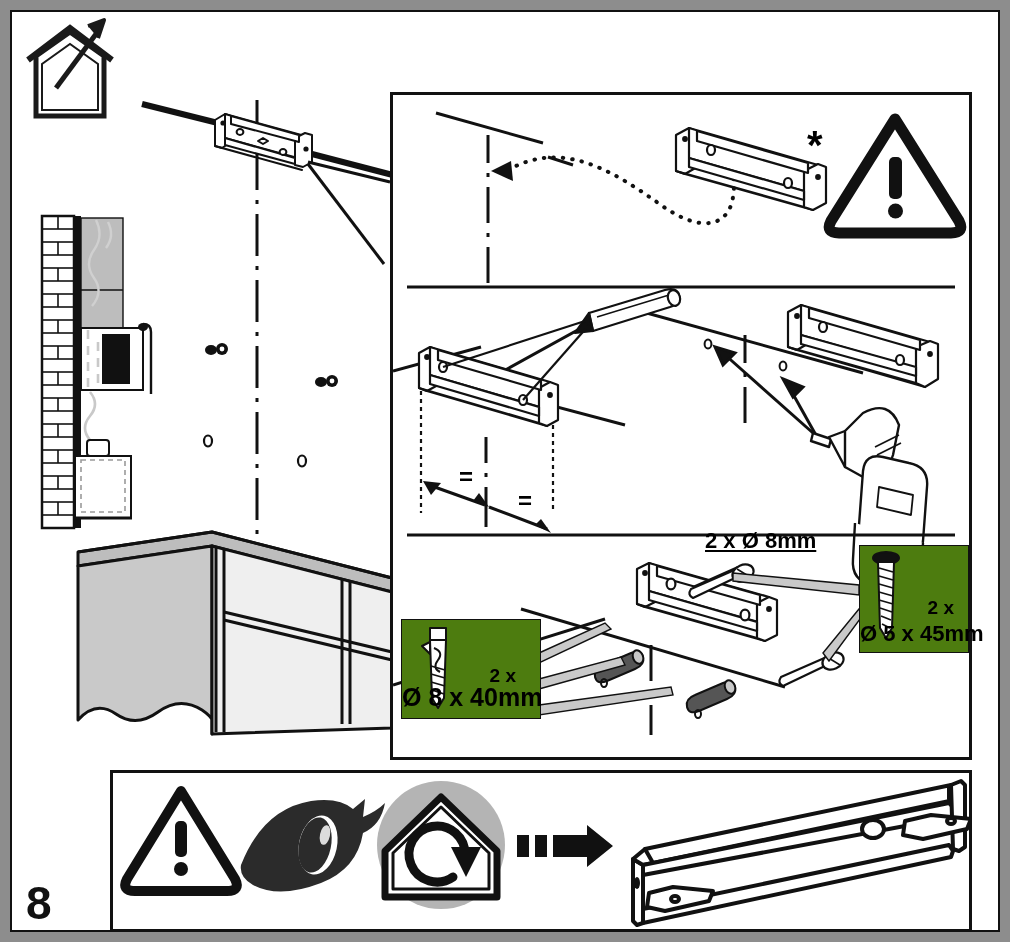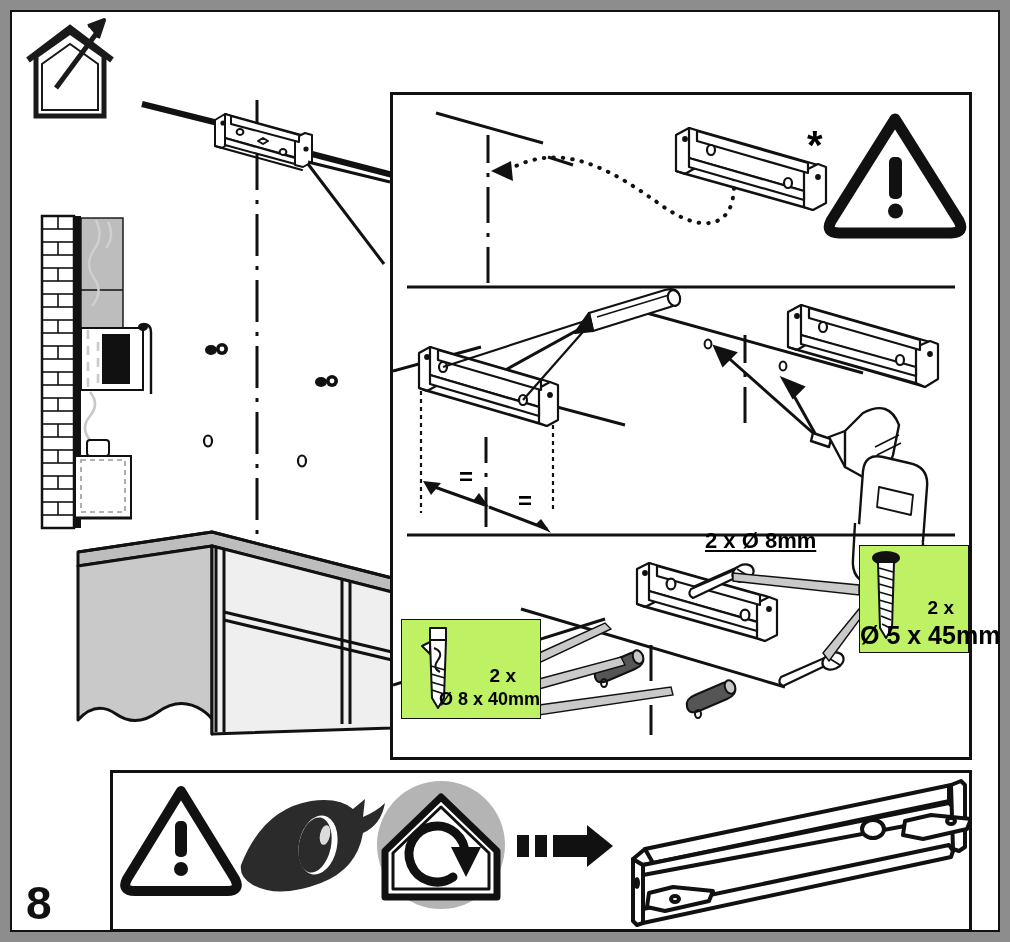--- a/index.html
+++ b/index.html
@@ -36,21 +36,21 @@
   #step-number{
     position:absolute;left:26px;top:880px;
     font-size:46px;font-weight:bold;color:#111111;
     line-height:1;letter-spacing:-1px;
   }
   
   .svg-layer{position:absolute;left:0;top:0;pointer-events:none;}
   
   .callout{
     position:absolute;box-sizing:border-box;
-    background:#bef264;border:1px solid #111111;
+    background:#4d7c0f;border:1px solid #111111;
   }
   .callout-text{
     position:absolute;
     font-weight:bold;color:#000000;
     text-align:center;line-height:1.05;
     white-space:nowrap;
   }
   .dim-label{
     position:absolute;font-weight:bold;color:#000000;
     white-space:nowrap;
@@ -444,42 +444,42 @@
             <path d="M32 28 q10 4 4 12 q-6 8 2 12" fill="none" stroke-width="2"></path>
             <g stroke-width="1.8" fill="none">
               <path d="M29 46 L43 50"></path>
               <path d="M29 54 L43 58"></path>
               <path d="M29 62 L43 66"></path>
               <path d="M30 70 L42 74"></path>
             </g>
           </g>
         </svg>
         <div class="callout-text" style="left:0;right:0;top:46px;font-size:19px;text-align:right;padding-right:24px;">2 x</div>
-        <div class="callout-text" style="left:0;right:0;top:70px;font-size:18px;padding-left:37px;">Ø 8 x 40mm</div>
+        <div class="callout-text" style="left:0;right:0;top:64px;font-size:25px;">Ø 8 x 40mm</div>
       </div>
 
       <div class="callout" style="left:466px;top:450px;width:110px;height:108px;">
         <svg width="108" height="106" viewBox="0 0 108 106">
           <g stroke="#111" stroke-width="2" fill="#fff" stroke-linejoin="round">
             <ellipse cx="26" cy="12" rx="13" ry="6" fill="#111"></ellipse>
             <path d="M18 16 L34 16 L32 82 L26 92 L20 82 Z"></path>
             <g stroke-width="1.6" fill="none">
               <path d="M19 22 L33 26"></path>
               <path d="M19 30 L33 34"></path>
               <path d="M19 38 L33 42"></path>
               <path d="M19 46 L33 50"></path>
               <path d="M19 54 L33 58"></path>
               <path d="M20 62 L32 66"></path>
               <path d="M21 70 L31 74"></path>
               <path d="M22 78 L30 82"></path>
             </g>
           </g>
         </svg>
         <div class="callout-text" style="left:0;right:0;top:52px;font-size:19px;text-align:right;padding-right:14px;">2 x</div>
-        <div class="callout-text" style="left:0;right:12px;top:76px;font-size:25px;">Ø 5 x 45mm</div>
+        <div class="callout-text" style="left:0;right:12px;top:76px;font-size:22px;">Ø 5 x 45mm</div>
       </div>
 
     </div>
 
     <div class="panel" id="footer-panel">
       <svg class="svg-layer" width="856" height="156" viewBox="0 0 856 156">
 
         <g>
           <path d="M68 18 L122 106 Q128 118 114 118 L22 118 Q8 118 14 106 Z" fill="none" stroke="#111" stroke-width="10" stroke-linejoin="round"></path>
           <rect x="62" y="48" width="12" height="36" rx="5" fill="#111"></rect>

